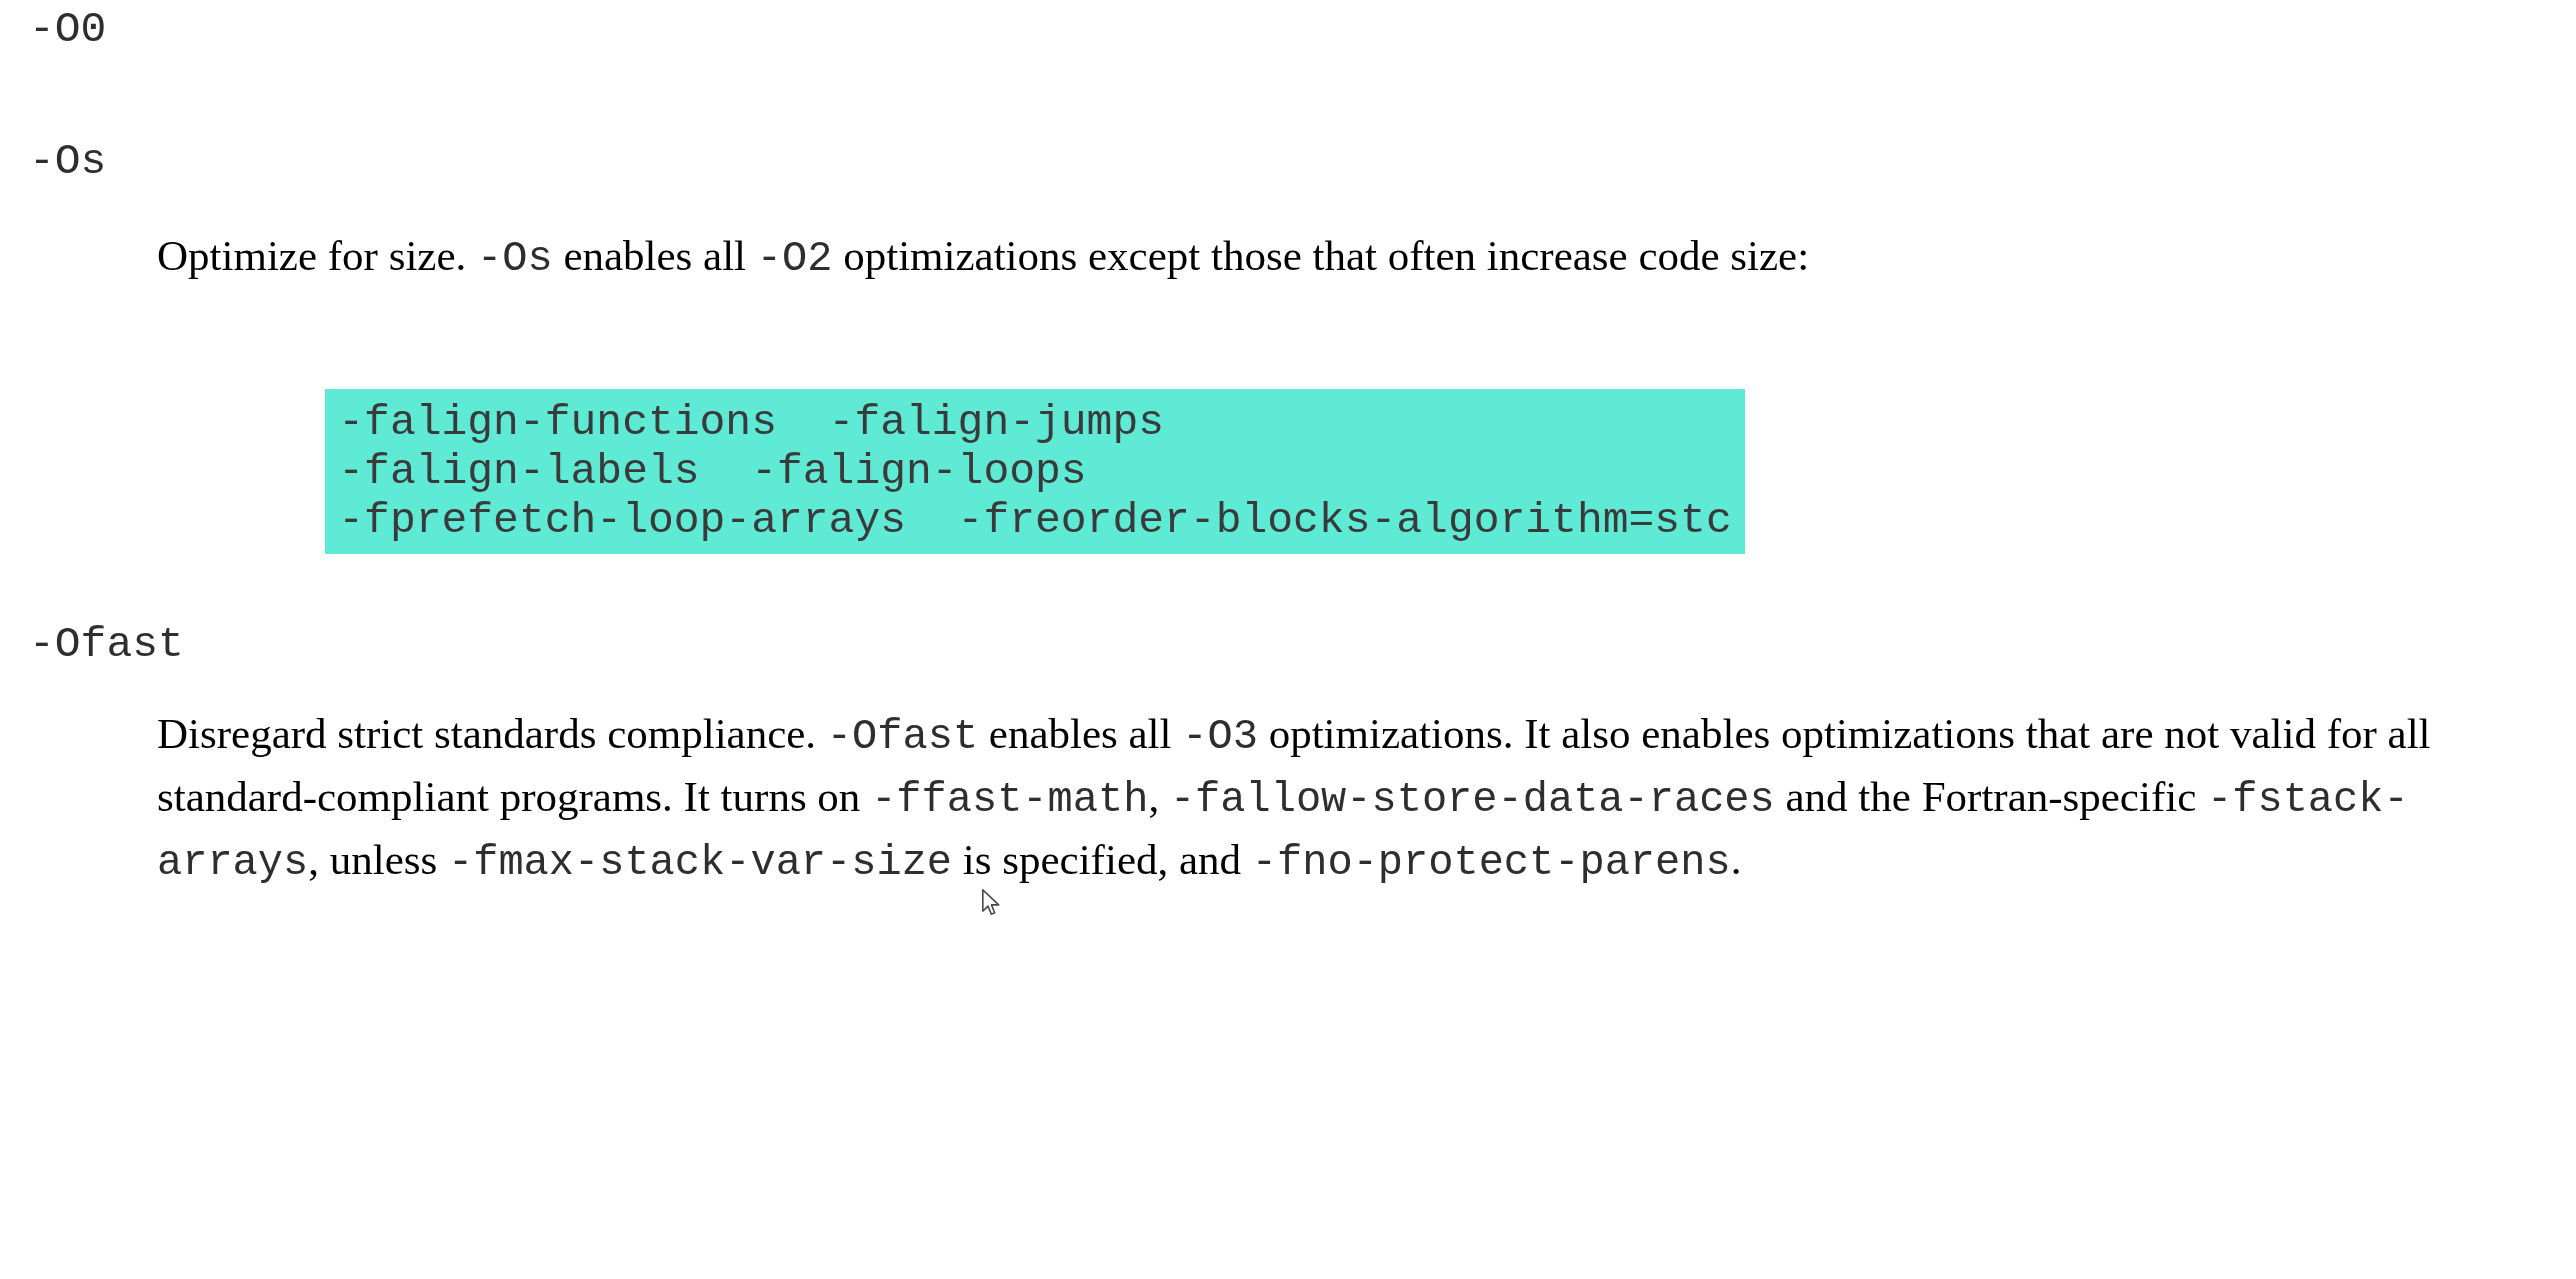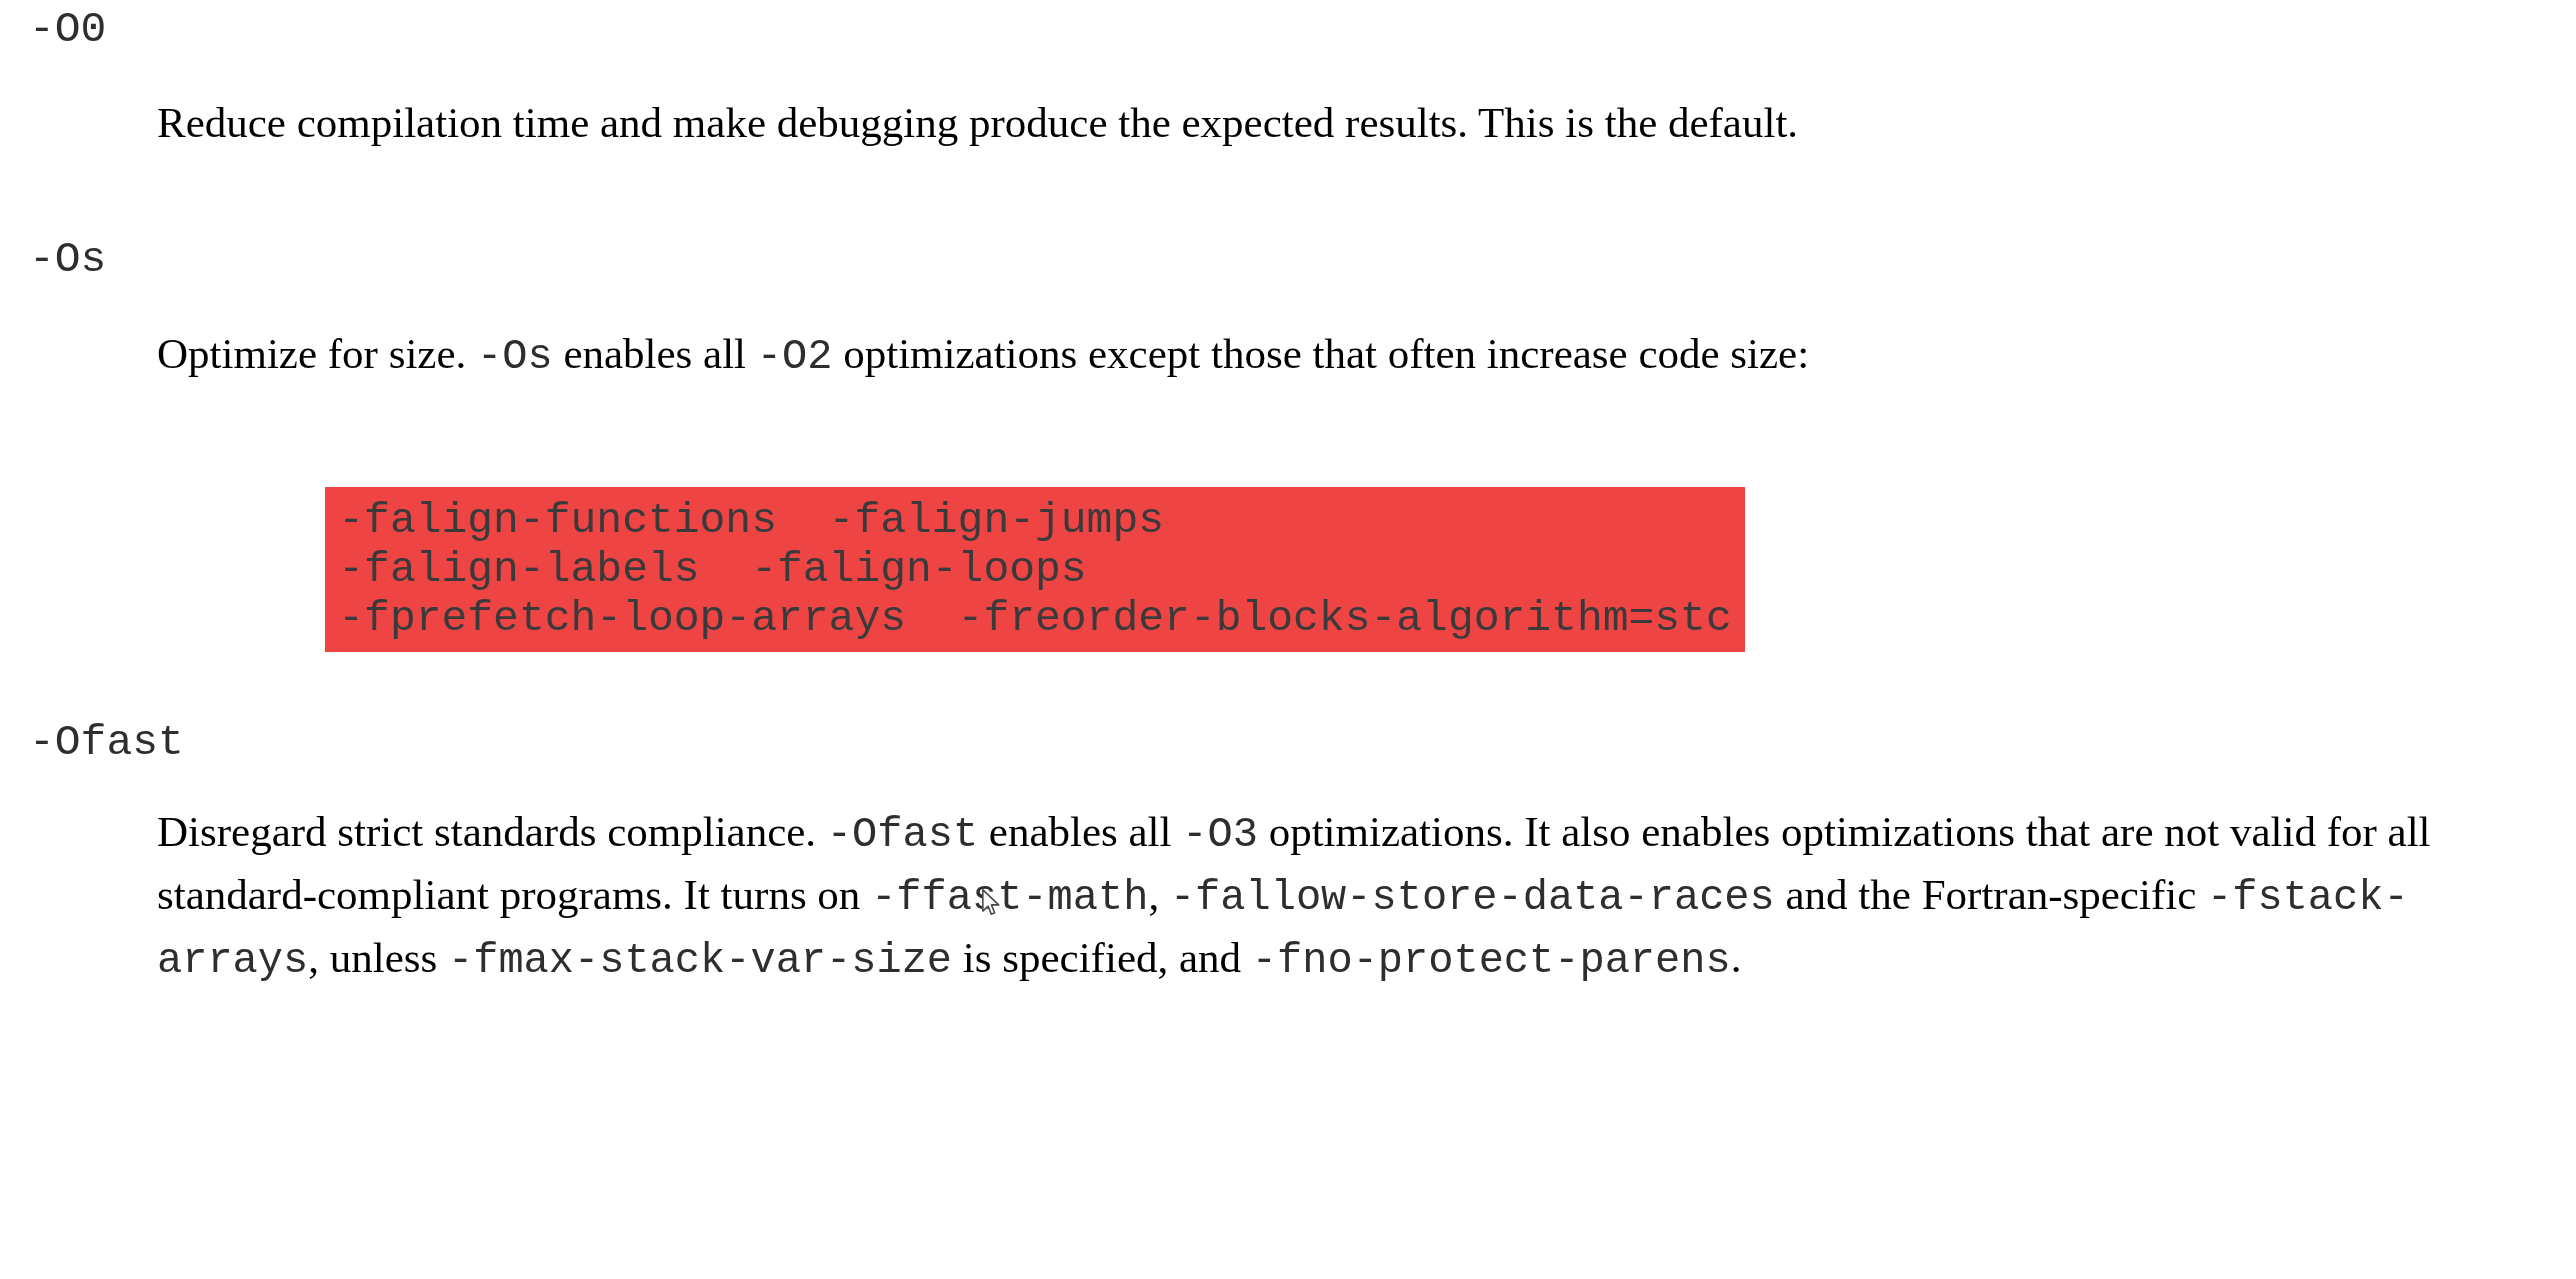--- a/index.html
+++ b/index.html
@@ -67,26 +67,25 @@
     height: 30px;
     pointer-events: none;
   }
 </style>
 </head>
 <body>
 
 <main data-name="document-body">
     <section class="entry" data-name="option-entry">
       <div class="opt" data-name="option-heading">-O0</div>
-      <p class="para" data-name="paragraph">Reduce compilation time and make debugging produce the expected results. This is the default.</p>
     </section>
     <section class="entry" data-name="option-entry">
       <div class="opt" data-name="option-heading">-Os</div>
       <p class="para" data-name="paragraph">Optimize for size. <code class="inline-code" data-name="inline-code">-Os</code> enables all <code class="inline-code" data-name="inline-code">-O2</code> optimizations except those that often increase code size:</p>
-      <pre class="codeblock" data-name="code-block" style="background: #ef4444;">-falign-functions  -falign-jumps
+      <pre class="codeblock" data-name="code-block" style="background: #5eead4;">-falign-functions  -falign-jumps
 -falign-labels  -falign-loops
 -fprefetch-loop-arrays  -freorder-blocks-algorithm=stc</pre>
     </section>
     <section class="entry" data-name="option-entry">
       <div class="opt" data-name="option-heading">-Ofast</div>
       <p class="para" data-name="paragraph">Disregard strict standards compliance. <code class="inline-code" data-name="inline-code">-Ofast</code> enables all <code class="inline-code" data-name="inline-code">-O3</code> optimizations. It also enables optimizations that are not valid for all standard-compliant programs. It turns on <code class="inline-code" data-name="inline-code">-ffast-math</code>, <code class="inline-code" data-name="inline-code">-fallow-store-data-races</code> and the Fortran-specific <code class="inline-code" data-name="inline-code">-fstack-arrays</code>, unless <code class="inline-code" data-name="inline-code">-fmax-stack-var-size</code> is specified, and <code class="inline-code" data-name="inline-code">-fno-protect-parens</code>.</p>
     </section>
   </main>
 
 <svg class="cursor" data-name="mouse-cursor-icon" viewBox="0 0 24 34" xmlns="http://www.w3.org/2000/svg" style="left: 981px; top: 889px;">

